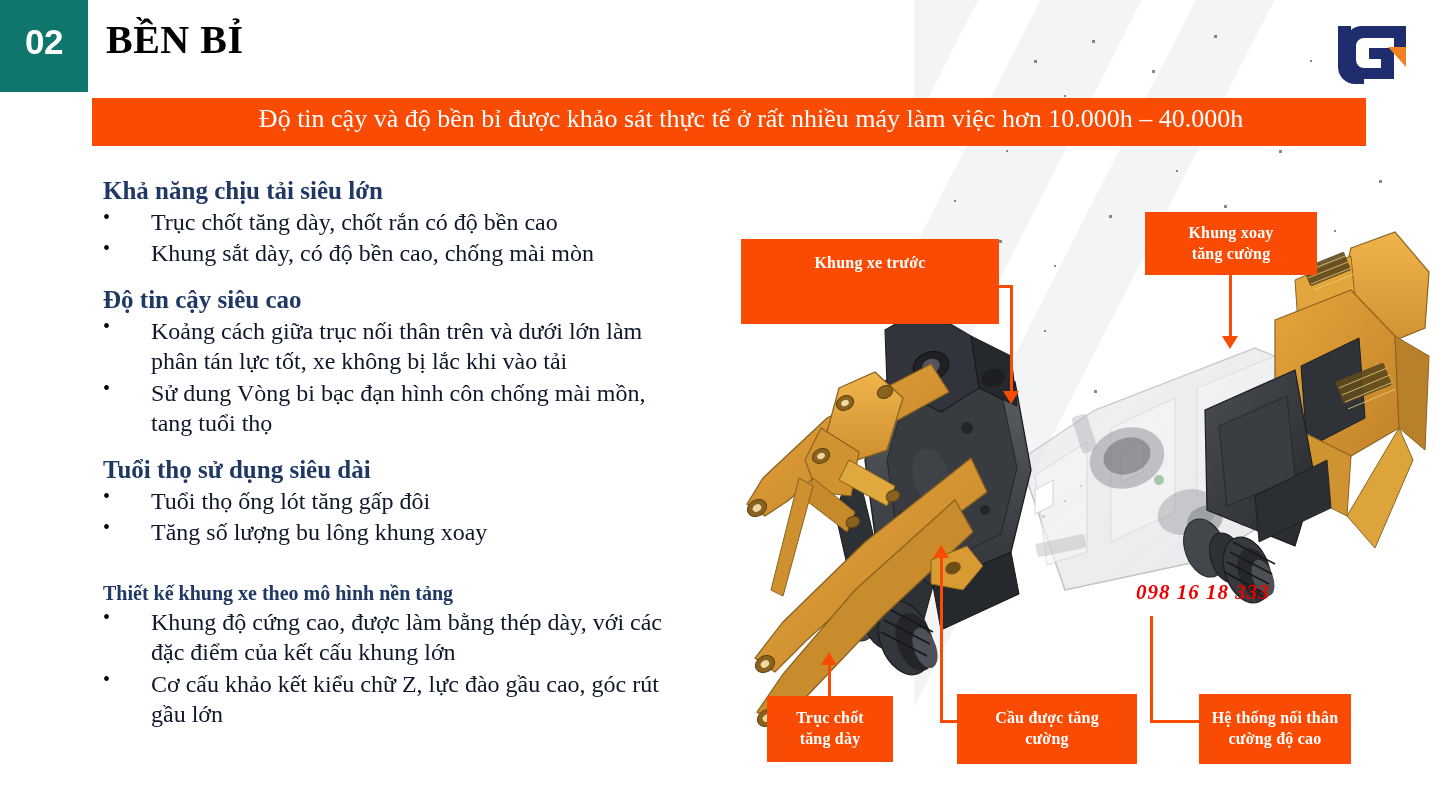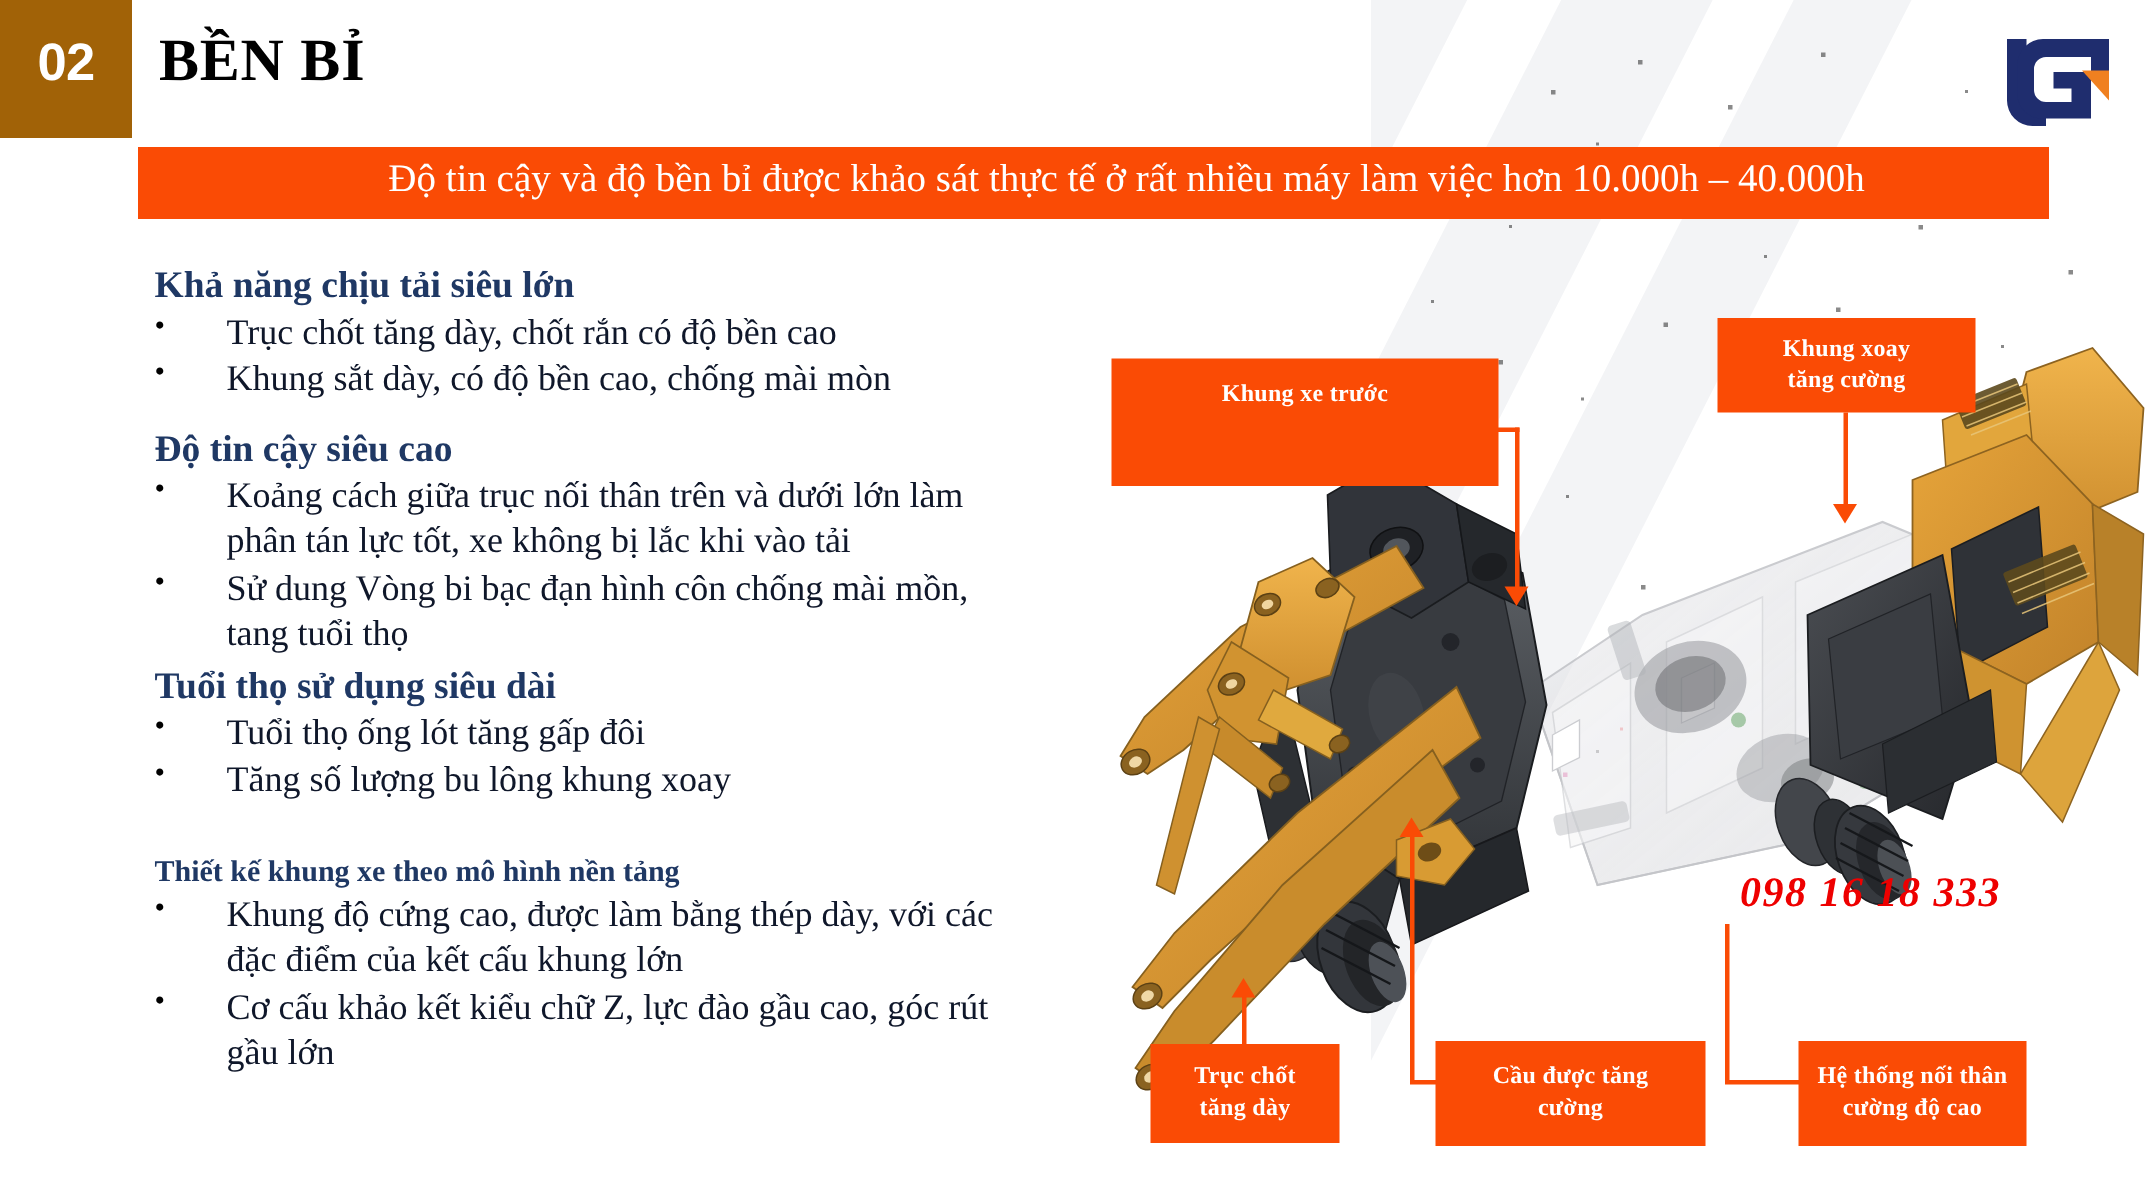--- a/index.html
+++ b/index.html
@@ -47,21 +47,21 @@
     width: 520px; height: 800px;
     pointer-events: none;
     opacity: .55;
   }
 
   
   .num-block {
     position: absolute;
     left: 0; top: 0;
     width: 88px; height: 92px;
-    background: #a16207;
+    background: #0f766e;
   }
   .num-block span {
     position: absolute;
     left: 0; right: 0;
     top: 22px;
     text-align: center;
     color: #ffffff;
     font-family: "Liberation Sans", sans-serif;
     font-weight: bold;
     font-size: 35px;
@@ -137,21 +137,21 @@
   }
   .bullets li::before {
     content: "\2022";
     position: absolute;
     left: 0;
     top: -2px;
     font-size: 20px;
     color: #000;
   }
   .grp.g1 { margin-bottom: 16px; }
-  .grp.g2 { margin-bottom: 4px; }
+  .grp.g2 { margin-bottom: 16px; }
   .grp.g3 { margin-bottom: 34px; }
 
   
   .illus {
     position: absolute;
     left: 735px;
     top: 160px;
     width: 699px;
     height: 640px;
   }
@@ -186,26 +186,26 @@
     width: 0; height: 0;
     border-left: 8px solid transparent;
     border-right: 8px solid transparent;
   }
   .arrow-down { border-top: 13px solid #fa4b05; }
   .arrow-up   { border-bottom: 13px solid #fa4b05; }
 
   
   .phone {
     position: absolute;
-    left: 1160px;
+    left: 1136px;
     top: 580px;
     color: #ee0000;
     font-style: italic;
     font-weight: bold;
-    font-size: 28px;
+    font-size: 21px;
     font-family: "Liberation Serif", serif;
     letter-spacing: 1px;
   }
 </style>
 </head>
 <body>
 
 <div id="slide">
 
   <div class="bg-stripes">

